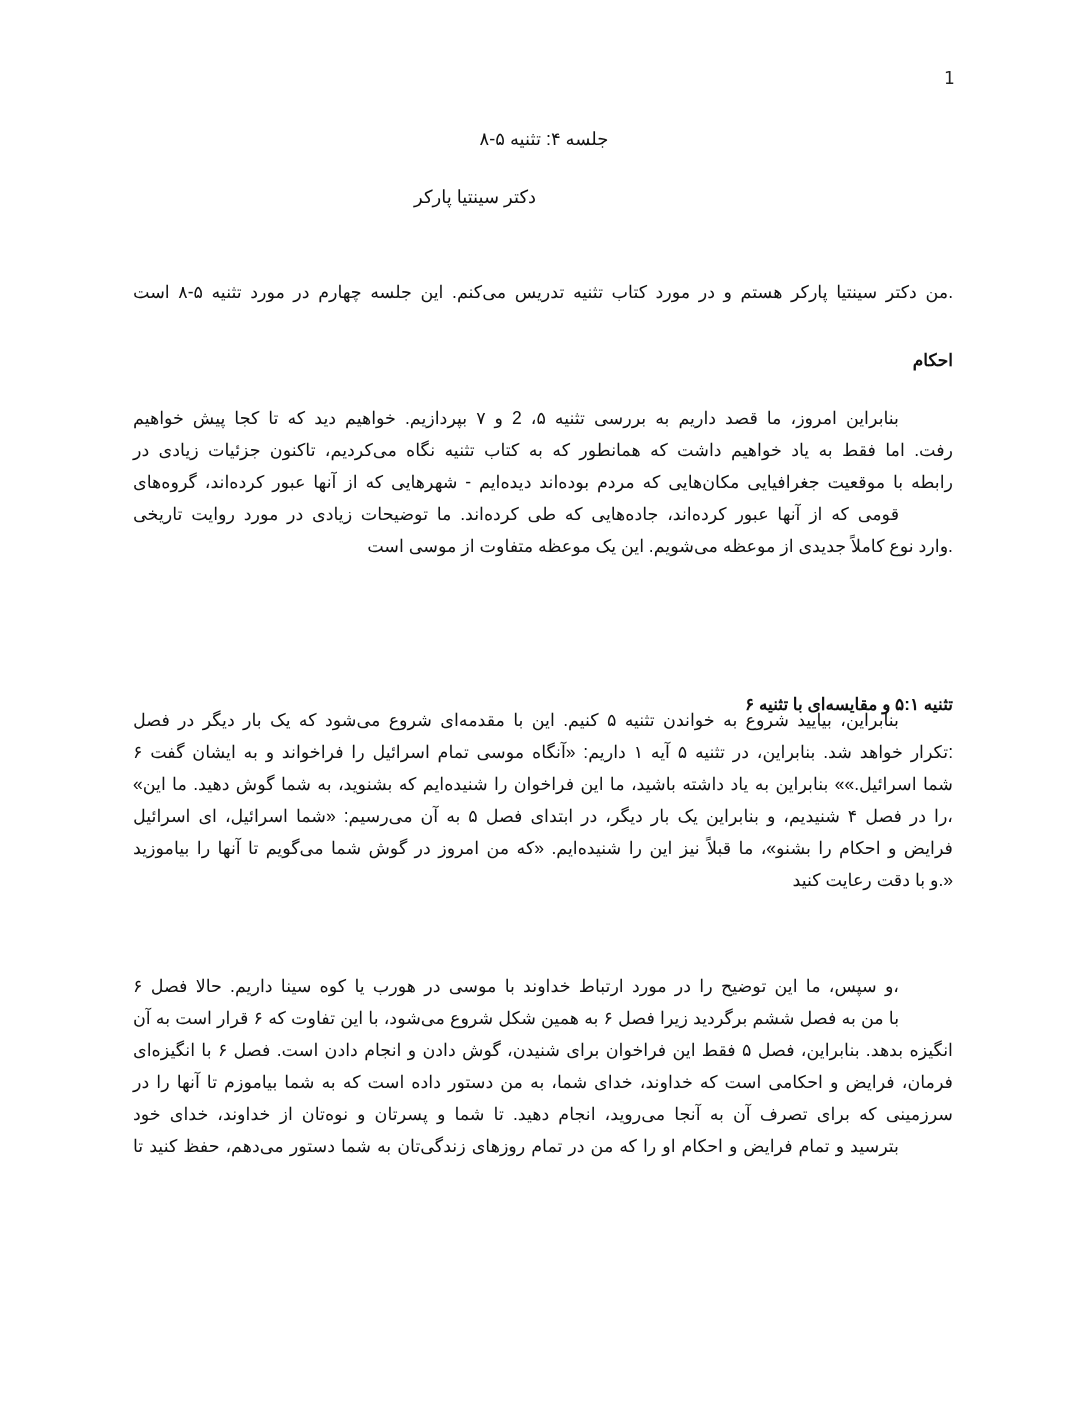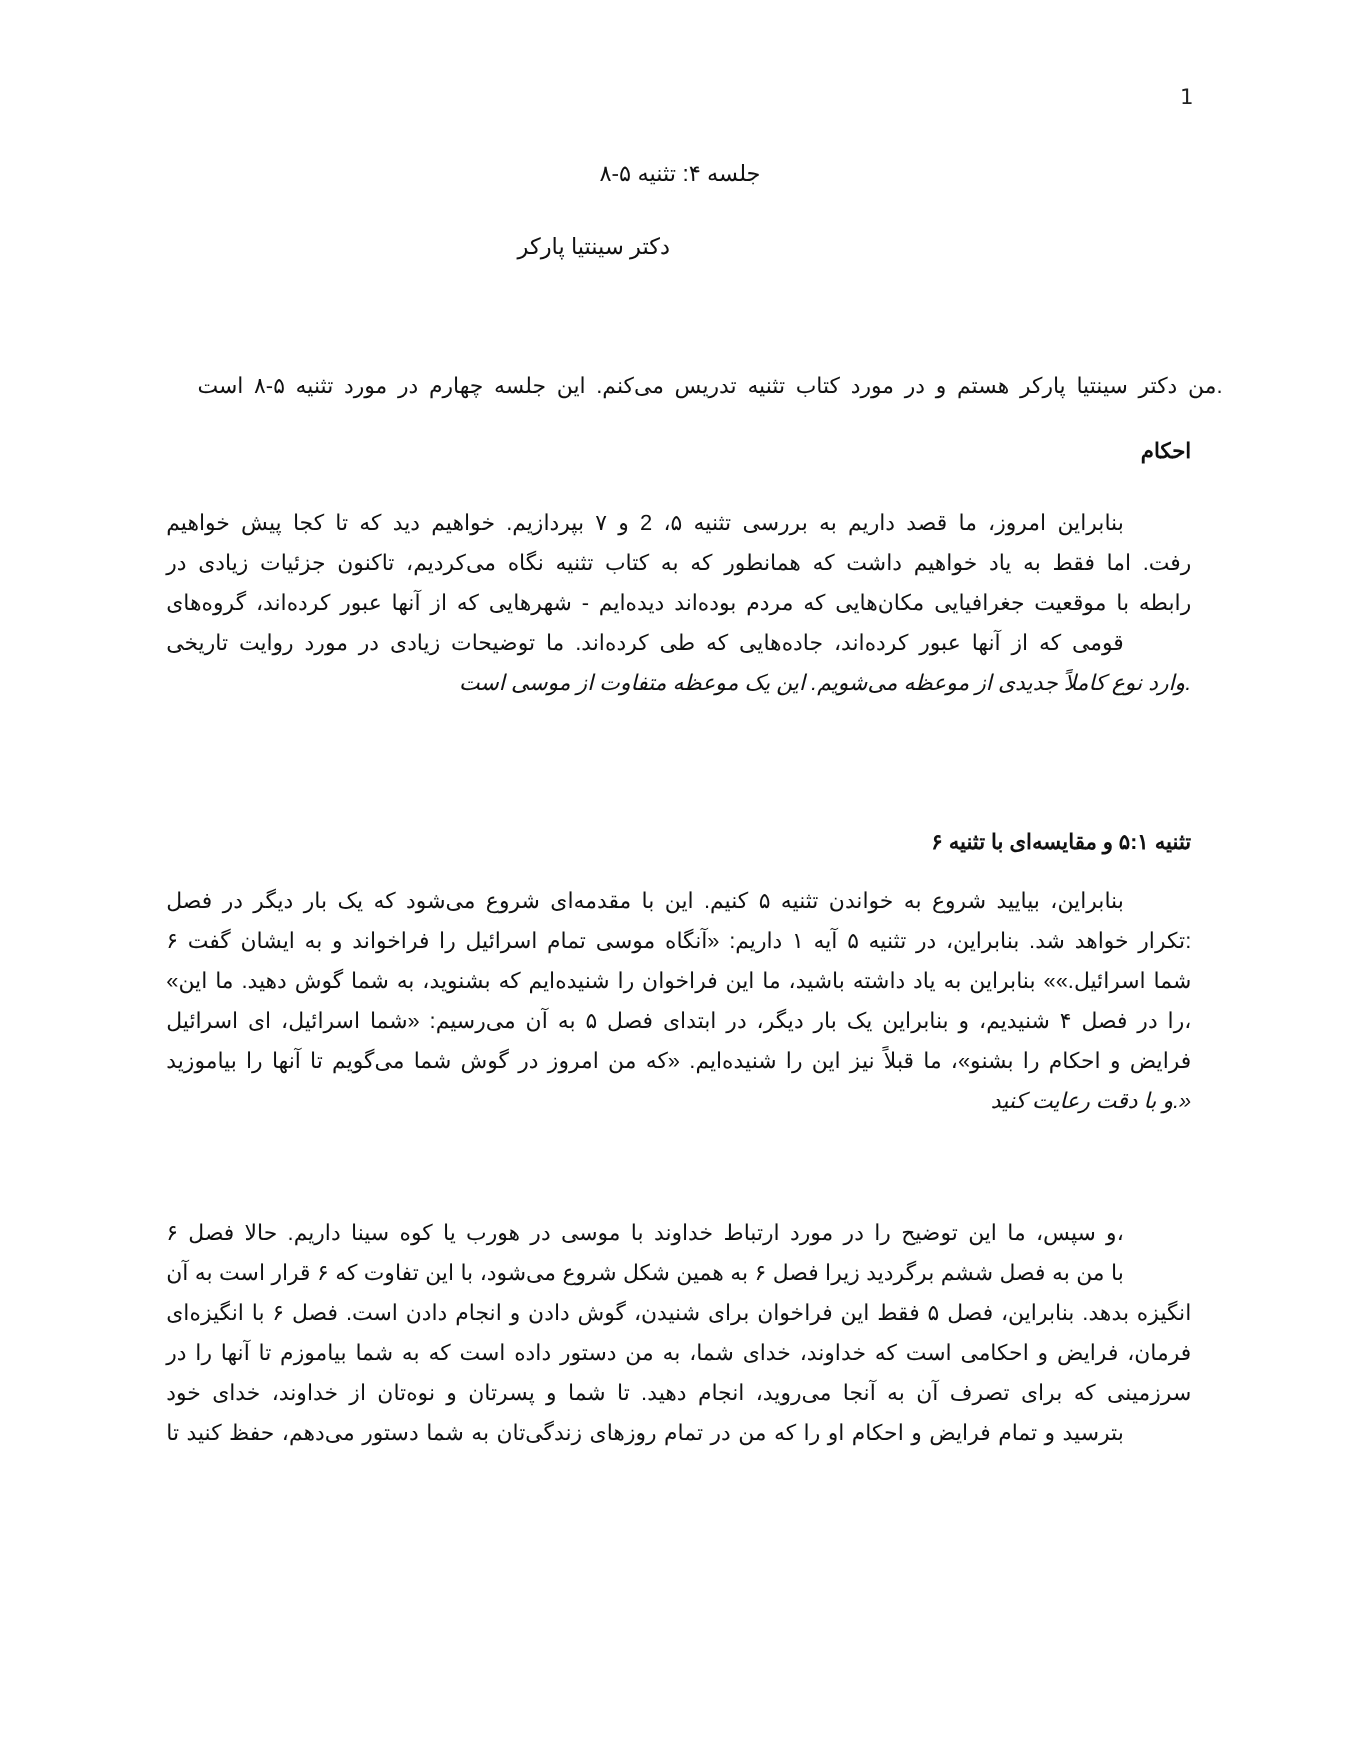--- a/index.html
+++ b/index.html
@@ -9,49 +9,49 @@
       font-family: "DejaVu Sans", sans-serif; color: #222; }
     .title { position: absolute; top: 128px; left: 0; width: 1088px; text-align: center;
       font-size: 18px; direction: rtl; }
     .title .inner { display: inline-block; }
     .author { position: absolute; top: 186px; left: 0; width: 880px; text-align: center;
       font-size: 18px; direction: rtl; }
     .author .inner { display: inline-block; margin-left: 70px; }
     .body { position: absolute; left: 133px; width: 820px; direction: rtl; font-size: 17.5px; }
     .line { height: 32px; line-height: 32px; white-space: nowrap; text-align: justify;
       text-align-last: justify; }
-    .line.last { text-align-last: right; font-style: italic; }
+    .line.last { text-align-last: right; }
     .line.indent { padding-right: 54px; }
     .heading { font-weight: bold; font-size: 17px; height: 30px; line-height: 30px; }
   </style>
 </head>
 <body>
 
 <div class="page-num">1</div>
 
 <div class="title"><span class="inner">جلسه ۴: تثنیه ۵-۸</span></div>
 <div class="author"><span class="inner">دکتر سینتیا پارکر</span></div>
 
-<div class="body" style="top:292px;margin-left:25px;">
+<div class="body" style="top:276px;">
   <div class="line">.من دکتر سینتیا پارکر  هستم و در مورد کتاب تثنیه تدریس می‌کنم. این جلسه چهارم در مورد تثنیه ۵-۸ است</div>
 </div>
 
 <div class="body" style="top:346px;">
   <div class="heading">احکام</div>
 </div>
 
 <div class="body" style="top:402px;">
   <div class="line indent">بنابراین امروز، ما قصد داریم به بررسی تثنیه ۵، 2 و ۷ بپردازیم. خواهیم دید که تا کجا پیش خواهیم</div>
   <div class="line">رفت. اما فقط به یاد خواهیم داشت که همانطور که به کتاب تثنیه نگاه می‌کردیم، تاکنون جزئیات زیادی در</div>
   <div class="line">رابطه با موقعیت جغرافیایی مکان‌هایی که مردم بوده‌اند دیده‌ایم - شهرهایی که از آنها عبور کرده‌اند، گروه‌های</div>
   <div class="line indent">قومی که از آنها عبور کرده‌اند، جاده‌هایی که طی کرده‌اند. ما توضیحات زیادی در مورد روایت تاریخی</div>
   <div class="line last">.وارد نوع کاملاً جدیدی از موعظه می‌شویم. این یک موعظه متفاوت از موسی است</div>
 </div>
 
-<div class="body" style="top:659px;">
+<div class="body" style="top:690px;">
   <div class="heading">تثنیه ۵:۱ و مقایسه‌ای با تثنیه ۶</div>
 </div>
 
 <div class="body" style="top:704px;">
   <div class="line indent">بنابراین، بیایید شروع به خواندن تثنیه ۵ کنیم. این با مقدمه‌ای شروع می‌شود که یک بار دیگر در فصل</div>
   <div class="line">:تکرار خواهد شد. بنابراین، در تثنیه ۵ آیه ۱ داریم: «آنگاه موسی تمام اسرائیل را فراخواند و به ایشان گفت ۶</div>
   <div class="line">شما اسرائیل.»» بنابراین به یاد داشته باشید، ما این فراخوان را شنیده‌ایم که بشنوید، به شما گوش دهید. ما این»</div>
   <div class="line">،را در فصل ۴ شنیدیم، و بنابراین یک بار دیگر، در ابتدای فصل ۵ به آن می‌رسیم: «شما اسرائیل، ای اسرائیل</div>
   <div class="line">فرایض و احکام را بشنو»، ما قبلاً نیز این را شنیده‌ایم. «که من امروز در گوش شما می‌گویم تا آنها را بیاموزید</div>
   <div class="line last">«.و با دقت رعایت کنید</div>

